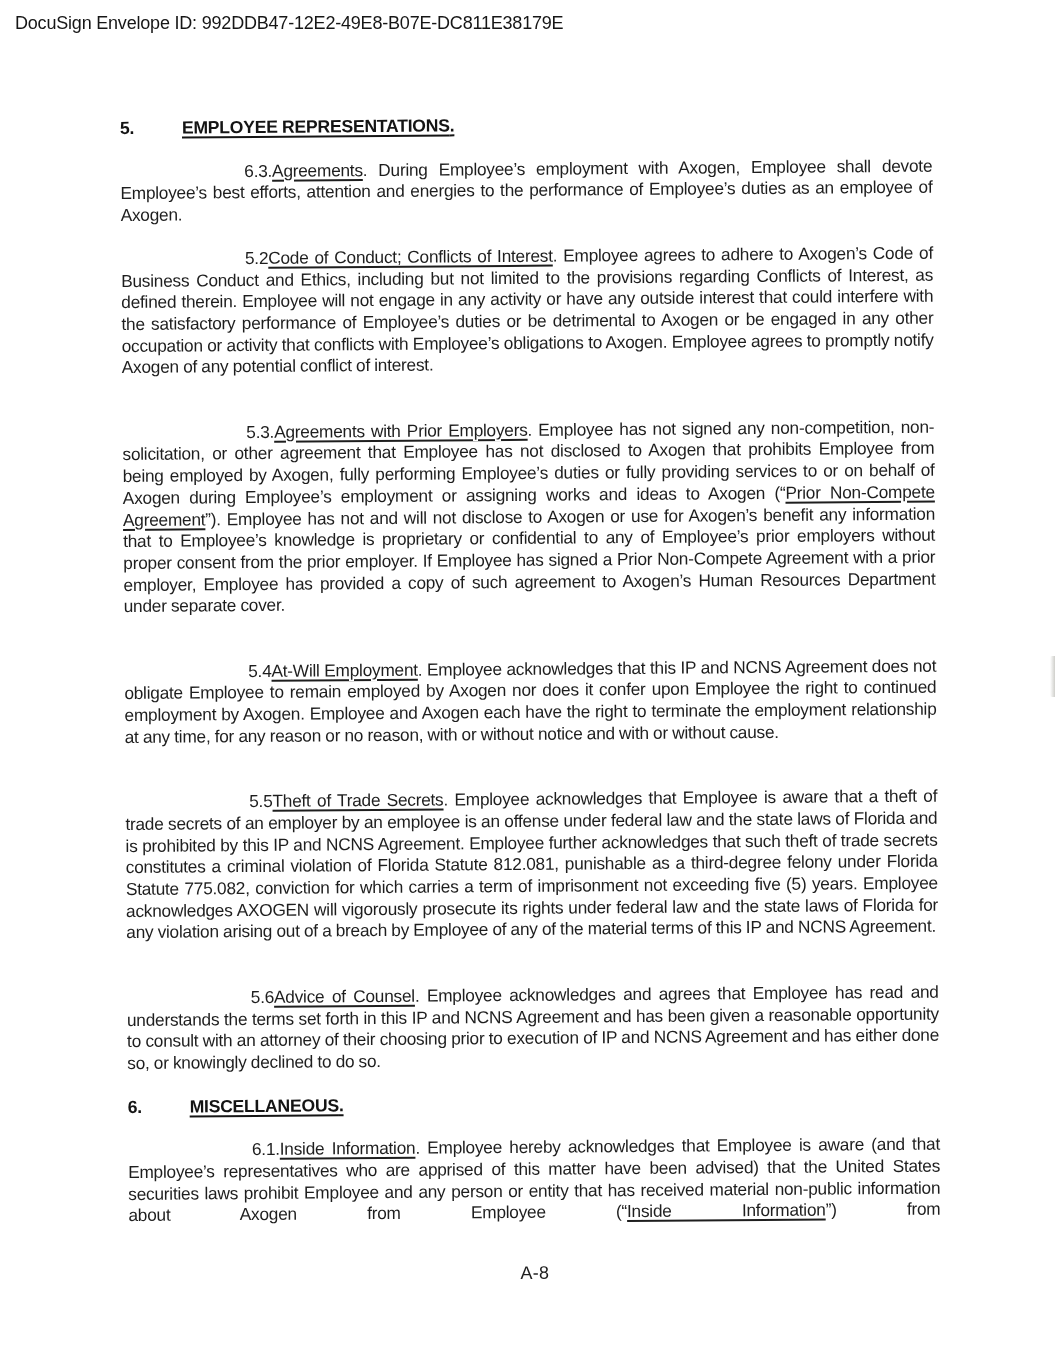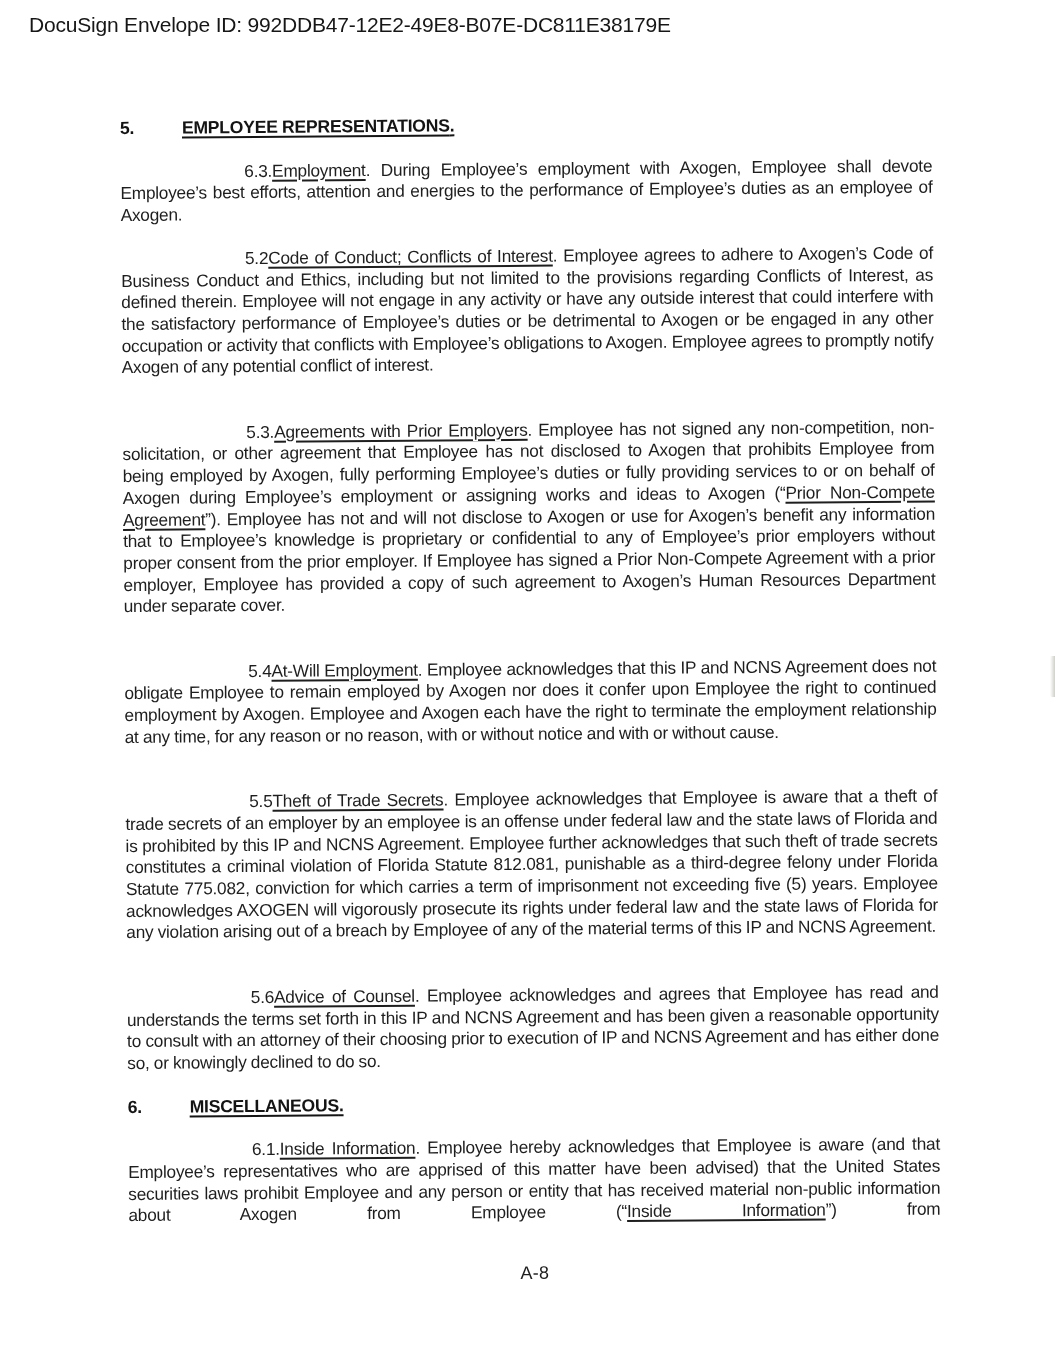--- a/index.html
+++ b/index.html
@@ -9,22 +9,22 @@
     font-family: "Liberation Sans", sans-serif;
     overflow: hidden;
   }
   .page {
     position: relative;
     width: 1055px; height: 1365px;
     background: #ffffff;
   }
   .ds-header {
     position: absolute;
-    left: 29px; top: 13px;
-    font-size: 21px;
+    left: 15px; top: 13px;
+    font-size: 18px;
     letter-spacing: -0.2px;
     color: #161616;
     white-space: nowrap;
   }
   .scan {
     position: absolute;
     left: 120px; top: 0;
     width: 812px; height: 1365px;
     transform: rotate(-0.45deg);
     transform-origin: 0 140px;
@@ -80,21 +80,21 @@
 </style>
 </head>
 <body>
 
 <div class="page">
   <div class="ds-header">DocuSign Envelope ID: 992DDB47-12E2-49E8-B07E-DC811E38179E</div>
 
   <div class="scan">
     <div id="sections">
         <div class="heading" style="top: 118px;"><span class="h-num">5.</span><span class="h-title">EMPLOYEE REPRESENTATIONS</span><span class="h-suffix">.</span></div>
-        <p class="para" style="top: 161.7px;"><span class="p-num">6.3.</span><span class="p-title">Employment</span><span class="p-tsuffix">.</span> <span class="seg">During Employee’s employment with Axogen, Employee shall devote Employee’s best efforts, attention and energies to the performance of Employee’s duties as an employee of Axogen.</span></p>
+        <p class="para" style="top: 161.7px;"><span class="p-num">6.3.</span><span class="p-title">Agreements</span><span class="p-tsuffix">.</span> <span class="seg">During Employee’s employment with Axogen, Employee shall devote Employee’s best efforts, attention and energies to the performance of Employee’s duties as an employee of Axogen.</span></p>
         <p class="para" style="top: 248.8px;"><span class="p-num">5.2</span><span class="p-title">Code of Conduct; Conflicts of Interest</span><span class="p-tsuffix">.</span> <span class="seg">Employee agrees to adhere to Axogen’s Code of Business Conduct and Ethics, including but not limited to the provisions regarding Conflicts of Interest, as defined therein. Employee will not engage in any activity or have any outside interest that could interfere with the satisfactory performance of Employee’s duties or be detrimental to Axogen or be engaged in any other occupation or activity that conflicts with Employee’s obligations to Axogen. Employee agrees to promptly notify Axogen of any potential conflict of interest.</span></p>
         <p class="para" style="top: 422.7px;"><span class="p-num">5.3.</span><span class="p-title">Agreements with Prior Employers</span><span class="p-tsuffix">.</span> <span class="seg">Employee has not signed any non-competition, non-solicitation, or other agreement that Employee has not disclosed to Axogen that prohibits Employee from being employed by Axogen, fully performing Employee’s duties or fully providing services to or on behalf of Axogen during Employee’s employment or assigning works and ideas to Axogen (“</span><span class="seg u-term">Prior Non-Compete Agreement</span><span class="seg">”). Employee has not and will not disclose to Axogen or use for Axogen’s benefit any information that to Employee’s knowledge is proprietary or confidential to any of Employee’s prior employers without proper consent from the prior employer. If Employee has signed a Prior Non-Compete Agreement with a prior employer, Employee has provided a copy of such agreement to Axogen’s Human Resources Department under separate cover.</span></p>
         <p class="para" style="top: 661.7px;"><span class="p-num">5.4</span><span class="p-title">At-Will Employment</span><span class="p-tsuffix">.</span> <span class="seg">Employee acknowledges that this IP and NCNS Agreement does not obligate Employee to remain employed by Axogen nor does it confer upon Employee the right to continued employment by Axogen. Employee and Axogen each have the right to terminate the employment relationship at any time, for any reason or no reason, with or without notice and with or without cause.</span></p>
         <p class="para" style="top: 792.2px;"><span class="p-num">5.5</span><span class="p-title">Theft of Trade Secrets</span><span class="p-tsuffix">.</span> <span class="seg">Employee acknowledges that Employee is aware that a theft of trade secrets of an employer by an employee is an offense under federal law and the state laws of Florida and is prohibited by this IP and NCNS Agreement. Employee further acknowledges that such theft of trade secrets constitutes a criminal violation of Florida Statute 812.081, punishable as a third-degree felony under Florida Statute 775.082, conviction for which carries a term of imprisonment not exceeding five (5) years. Employee acknowledges AXOGEN will vigorously prosecute its rights under federal law and the state laws of Florida for any violation arising out of a breach by Employee of any of the material terms of this IP and NCNS Agreement.</span></p>
         <p class="para" style="top: 987.8px;"><span class="p-num">5.6</span><span class="p-title">Advice of Counsel</span><span class="p-tsuffix">.</span> <span class="seg">Employee acknowledges and agrees that Employee has read and understands the terms set forth in this IP and NCNS Agreement and has been given a reasonable opportunity to consult with an attorney of their choosing prior to execution of IP and NCNS Agreement and has either done so, or knowingly declined to do so.</span></p>
         <div class="heading" style="top: 1096.6px;"><span class="h-num">6.</span><span class="h-title">MISCELLANEOUS</span><span class="h-suffix">.</span></div>
         <p class="para justify-last" style="top: 1140.3px;"><span class="p-num">6.1.</span><span class="p-title">Inside Information</span><span class="p-tsuffix">.</span> <span class="seg">Employee hereby acknowledges that Employee is aware (and that Employee’s representatives who are apprised of this matter have been advised) that the United States securities laws prohibit Employee and any person or entity that has received material non-public information about Axogen from Employee (“</span><span class="seg u-term">Inside Information</span><span class="seg">”) from</span></p>
       </div>
     <div class="page-num">A-8</div>
   </div>

